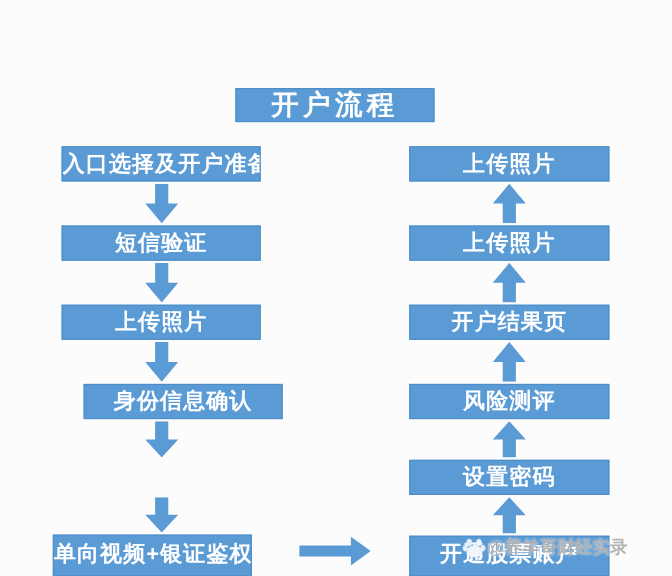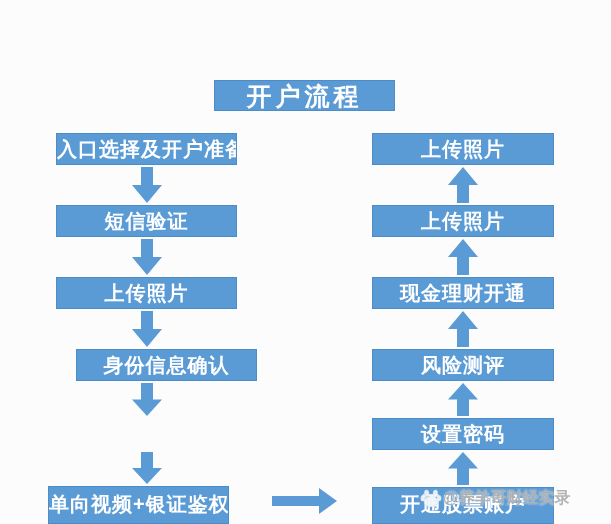--- a/index.html
+++ b/index.html
@@ -85,21 +85,21 @@
       </svg>
   </div>
   <div class="arrow" style="left:132px;top:452px;width:30px;height:32px;">
     <svg viewBox="0 0 30 36" preserveAspectRatio="none">
         <path d="M9 0 h12 v18 h9 L15 36 L0 18 h9 z" fill="#5B9BD5"></path>
       </svg>
   </div>
 
   <div class="box step" style="left:372px;top:133px;width:182px;">上传照片</div>
   <div class="box step" style="left:372px;top:205px;width:182px;">上传照片</div>
-  <div class="box step" style="left:372px;top:277px;width:182px;">现金理财开通</div>
+  <div class="box step" style="left:372px;top:277px;width:182px;">开户结果页</div>
   <div class="box step" style="left:372px;top:349px;width:182px;">风险测评</div>
   <div class="box step" style="left:372px;top:418px;width:182px;">设置密码</div>
   <div class="box step" style="left:372px;top:487px;width:182px;height:37px;line-height:33px;">开通股票账户</div>
 
   <div class="arrow" style="left:448px;top:167px;width:30px;height:36px;">
     <svg viewBox="0 0 30 36" preserveAspectRatio="none">
         <path d="M15 0 L30 18 h-9 v18 h-12 v-18 H0 z" fill="#5B9BD5"></path>
       </svg>
   </div>
   <div class="arrow" style="left:448px;top:239px;width:30px;height:36px;">

